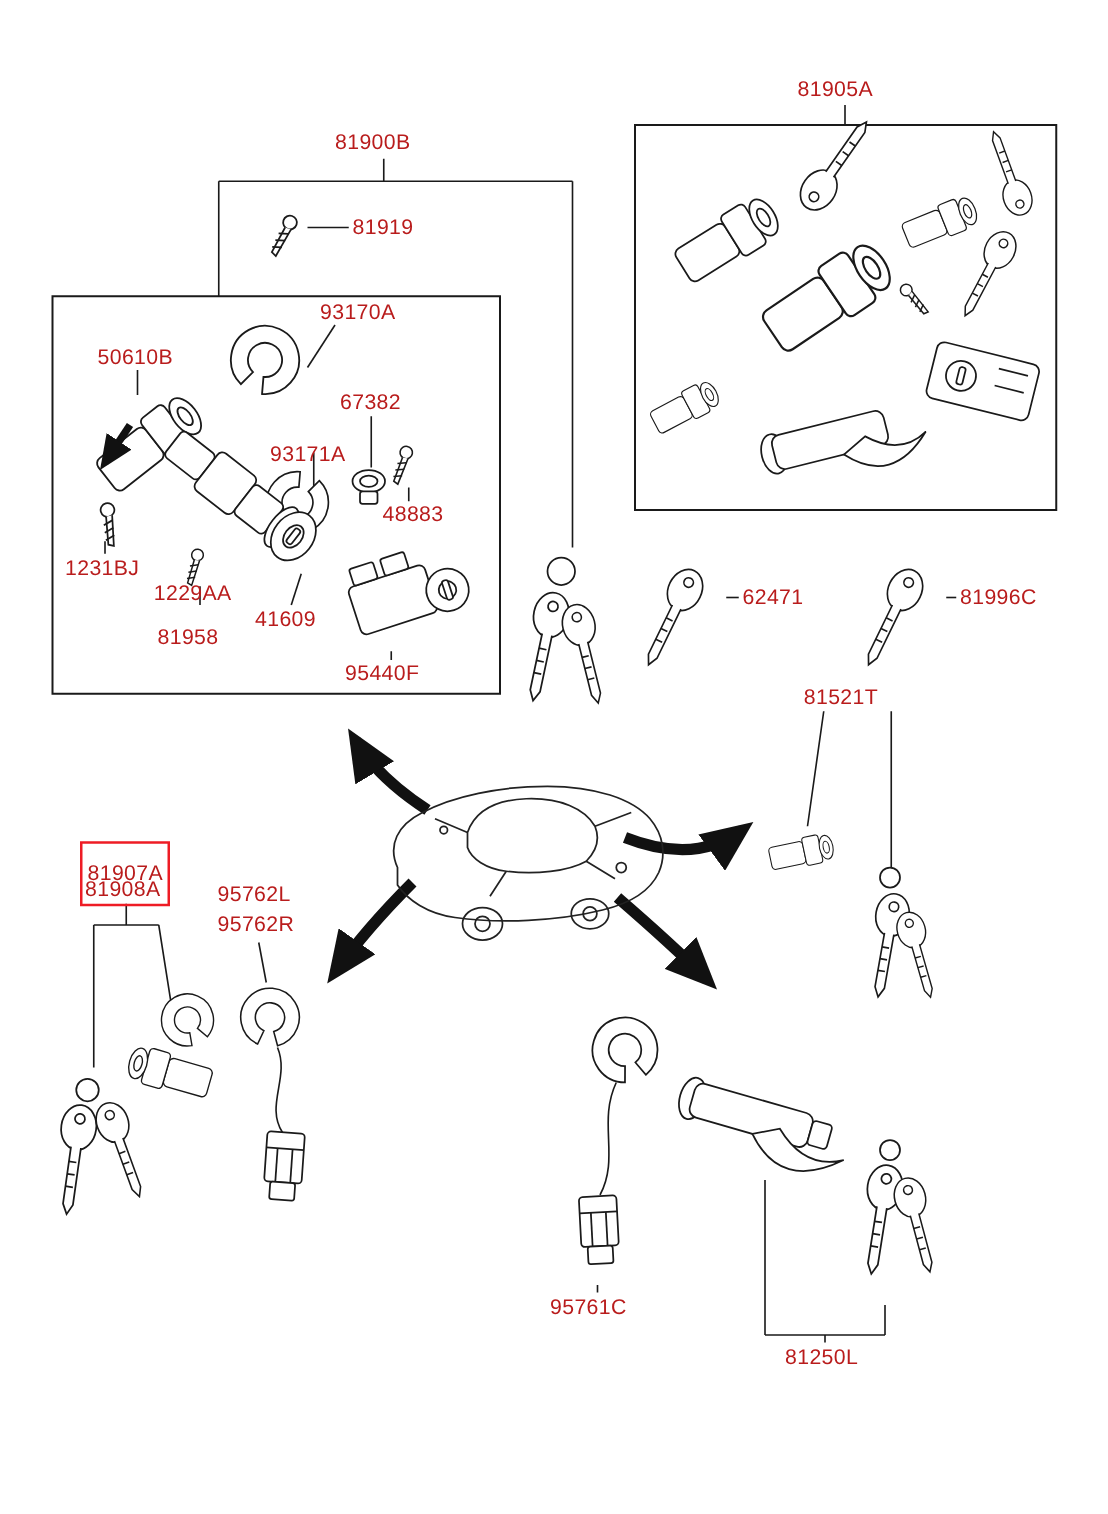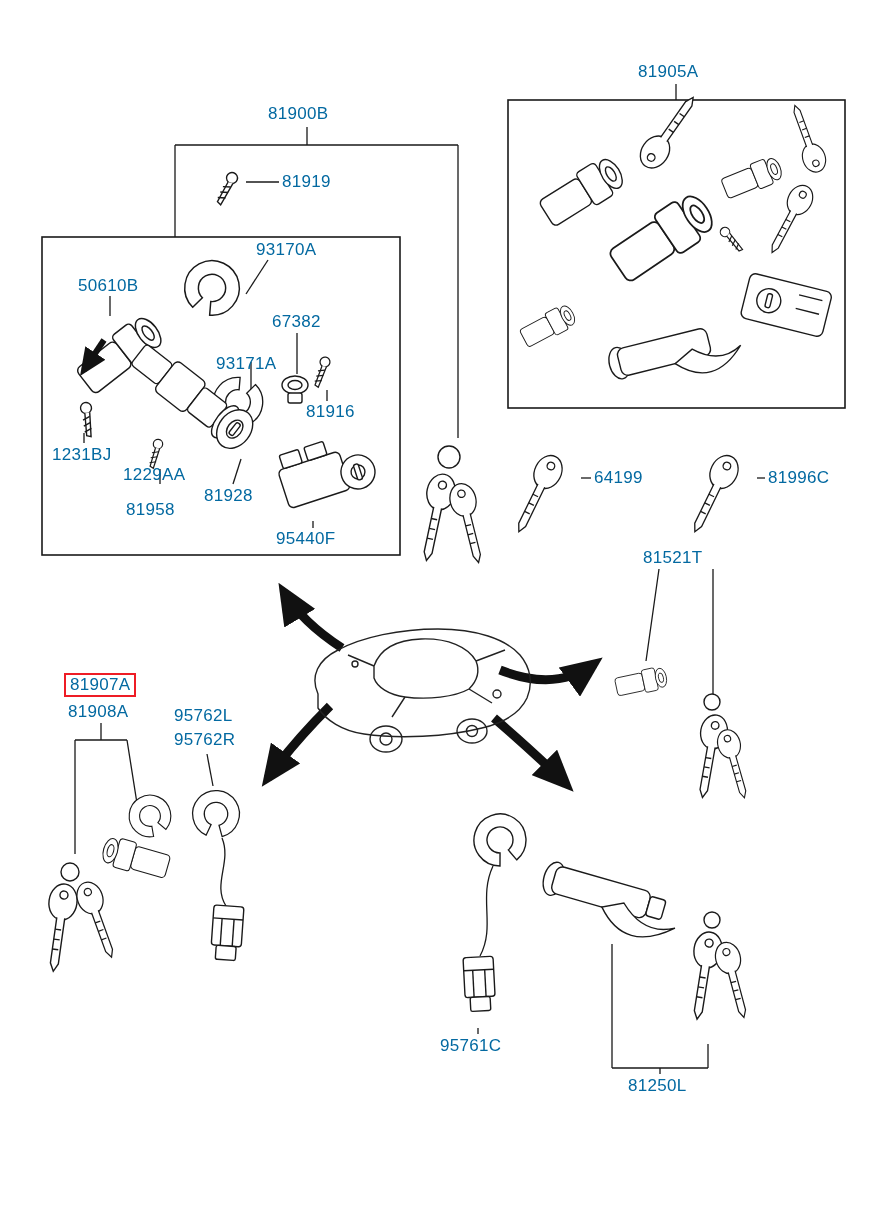--- a/index.html
+++ b/index.html
@@ -6,22 +6,22 @@
   html,body { background:#ffffff; font-family:"Liberation Sans", sans-serif; }
   .stage { position:relative; width:886px; height:1211px; background:#fff; overflow:hidden; }
   .art { position:absolute; left:0; top:0; }
   .art .box   { fill:none; stroke:#1a1a1a; stroke-width:1.6; }
   .art .ln    { fill:none; stroke:#1a1a1a; stroke-width:1.3; }
   .art .part  { fill:#ffffff; stroke:#1a1a1a; stroke-width:1.4; }
   .art use    { fill:#ffffff; stroke:#1a1a1a; stroke-width:1.4; }
   .art .arrow { fill:none; stroke:#111111; stroke-width:9; }
   .art .arrow2{ fill:none; stroke:#111111; stroke-width:6; }
   .art .car path, .art .car ellipse, .art .car circle { fill:none; stroke:#222; stroke-width:1.4; }
-  .lbl { position:absolute; font-size:17px; line-height:20px; color:#0369a1; white-space:nowrap; letter-spacing:.3px; }
-  .lbl.highlight { border:2px solid var(--highlight,#ee1c25); padding:0 4px; margin-left:-6px; margin-top:-3px; }
+  .lbl { position:absolute; font-size:17px; line-height:20px; color:#b91c1c; white-space:nowrap; letter-spacing:.3px; }
+  .lbl.highlight { border:2px solid var(--highlight,#ee1c25); padding:14px 4px; margin-left:-6px; margin-top:-3px; }
 </style>
 </head>
 <body>
 
 <div class="stage">
 
   <svg class="art" width="886" height="1211" viewBox="0 0 886 1211">
     <defs>
       <marker id="arrowHead" markerWidth="4.6" markerHeight="4" refX="3.4" refY="2" orient="auto">
         <path d="M0,0 L4.6,2 L0,4 Z" fill="#111"></path>
@@ -205,28 +205,28 @@
       <use href="#keyShape" transform="translate(728,958) rotate(-15) scale(0.88)"></use>
     </g>
   </svg>
 
   <div class="lbl" style="left:268px; top:104px">81900B</div>
   <div class="lbl" style="left:282px; top:172px">81919</div>
   <div class="lbl" style="left:256px; top:240px">93170A</div>
   <div class="lbl" style="left:78px;  top:276px">50610B</div>
   <div class="lbl" style="left:272px; top:312px">67382</div>
   <div class="lbl" style="left:216px; top:354px">93171A</div>
-  <div class="lbl" style="left:306px; top:402px">81916</div>
+  <div class="lbl" style="left:306px; top:402px">48883</div>
   <div class="lbl" style="left:52px;  top:445px">1231BJ</div>
   <div class="lbl" style="left:123px; top:465px">1229AA</div>
   <div class="lbl" style="left:126px; top:500px">81958</div>
-  <div class="lbl" style="left:204px; top:486px">81928</div>
+  <div class="lbl" style="left:204px; top:486px">41609</div>
   <div class="lbl" style="left:276px; top:529px">95440F</div>
   <div class="lbl" style="left:638px; top:62px">81905A</div>
-  <div class="lbl" style="left:594px; top:468px">64199</div>
+  <div class="lbl" style="left:594px; top:468px">62471</div>
   <div class="lbl" style="left:768px; top:468px">81996C</div>
   <div class="lbl" style="left:643px; top:548px">81521T</div>
   <div class="lbl highlight" style="left:70px; top:676px">81907A</div>
   <div class="lbl" style="left:68px;  top:702px">81908A</div>
   <div class="lbl" style="left:174px; top:706px">95762L</div>
   <div class="lbl" style="left:174px; top:730px">95762R</div>
   <div class="lbl" style="left:440px; top:1036px">95761C</div>
   <div class="lbl" style="left:628px; top:1076px">81250L</div>
 
 </div>

